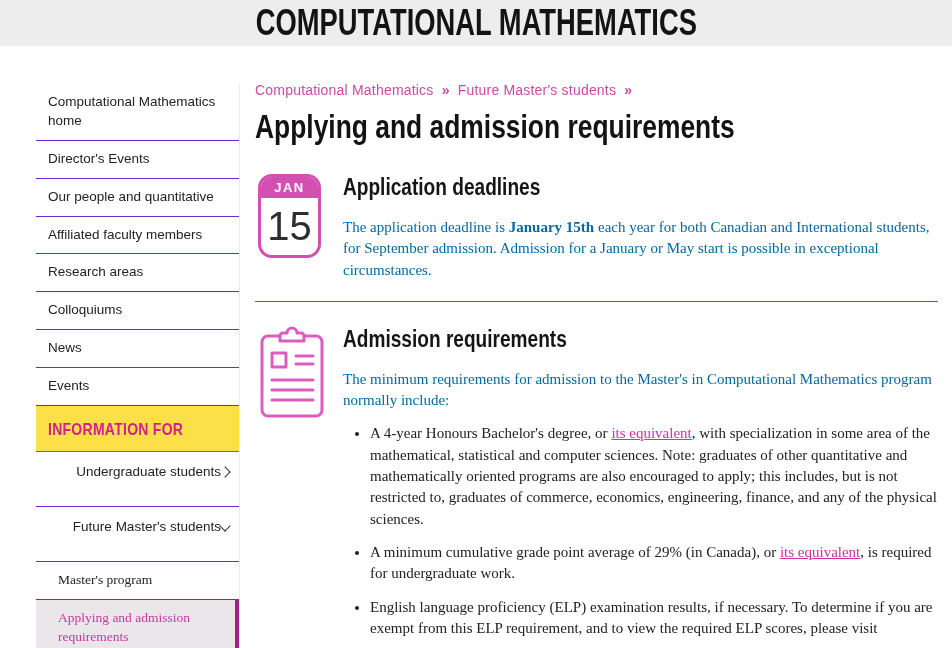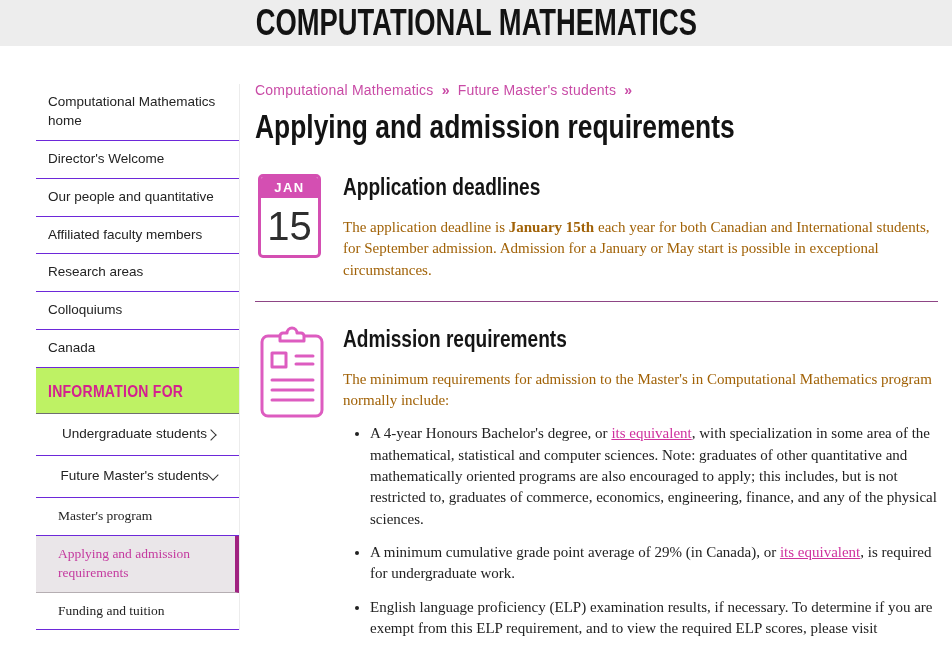--- a/index.html
+++ b/index.html
@@ -11,52 +11,52 @@
   .site-title { font-weight: 700; font-size: 36px; color: #131313; letter-spacing: 0px;
     transform: scaleX(0.76); transform-origin: center; white-space: nowrap; }
 
   
   .layout { display: flex; align-items: flex-start; }
 
   
   .sidebar { width: 204px; margin-left: 36px; margin-top: 38px; flex-shrink: 0;
     font-size: 13.5px; color: #232323; border-right: 1px solid #ececec; }
   .nav-item { padding: 9px 6px 9px 12px; border-bottom: 1px solid #6d28d9; line-height: 1.4; cursor: pointer; }
-  .info-block { background: #bef264; padding: 14px 10px 12px 12px; border-bottom: 1px solid #6f6f6f; overflow: hidden; }
+  .info-block { background: #fde047; padding: 14px 10px 12px 12px; border-bottom: 1px solid #6f6f6f; overflow: hidden; }
   .info-heading { color: #d4208f; font-weight: 700; font-size: 16.5px; letter-spacing: 0.3px;
     transform: scaleX(0.85); transform-origin: left center; white-space: nowrap; }
-  .info-item { display: flex; justify-content: center; align-items: center; padding: 11px 10px 11px 12px; }
+  .info-item { display: flex; justify-content: flex-end; align-items: center; padding: 11px 10px 24px 12px; }
   .chev { width: 8px; height: 8px; border-right: 1.6px solid #333; border-bottom: 1.6px solid #333; flex-shrink: 0; }
   .chev-right { transform: rotate(-45deg); }
   .chev-down  { transform: rotate(45deg); margin-top: -3px; }
   .sub-item { padding-left: 22px; font-family: Liberation Serif, serif; }
   .sub-item.active { background: #eae6e9; color: #c43a9f; border-right: 4px solid #a02280; border-bottom: 1px solid #b5aeb2; }
 
   
   .main { flex: 1; margin-left: 15px; margin-top: 36px; padding-right: 14px; }
   .breadcrumb { font-size: 14px; color: #c94ba6; letter-spacing: 0.2px; }
   .crumb { color: #c94ba6; text-decoration: none; cursor: pointer; }
   .crumb-sep { margin: 0 4px; font-weight: 700; }
   .page-title { font-size: 33px; font-weight: 700; color: #131313; margin: 10px 0 26px;
     transform: scaleX(0.8); transform-origin: left center; white-space: nowrap; }
 
   .content-section { display: flex; }
   .icon-col { width: 88px; flex-shrink: 0; padding-top: 2px; }
   .section-body { flex: 1; }
   .section-heading { font-size: 23px; font-weight: 700; color: #151515; margin: 2px 0 16px;
     transform: scaleX(0.83); transform-origin: left center; white-space: nowrap; }
   .body-text { font-family: "Liberation Serif", "DejaVu Serif", serif; font-size: 15px;
-    line-height: 1.42; color: #a16207; }
+    line-height: 1.42; color: #0369a1; }
   .body-text strong { font-weight: 700; }
   .inline-link { color: #cf319e; text-decoration: underline; cursor: pointer; }
 
   .section-divider { border: none; border-top: 1px solid #8e4585; margin: 20px 0 22px; }
 
   
-  .calendar { width: 63px; height: 84px; border: 3px solid #d44fb2; border-radius: 5px;
+  .calendar { width: 63px; height: 84px; border: 3px solid #d44fb2; border-radius: 14px;
     background: #fff; margin-left: 3px; overflow: hidden; }
   .cal-month { height: 21px; background: #d44fb2; color: #fff; font-weight: 700; font-size: 13px;
     display: flex; align-items: center; justify-content: center; letter-spacing: 1.5px; }
   .cal-day { height: 57px; display: flex; align-items: center; justify-content: center;
     font-size: 40px; color: #2e2e2e; }
 
   
   .req-list { margin: 12px 0 0; padding-left: 27px; }
   .req-list li { font-family: "Liberation Serif", "DejaVu Serif", serif; font-size: 15px;
     line-height: 1.42; color: #222; margin-bottom: 12px; }
@@ -65,26 +65,27 @@
 <body>
 
 <header class="site-header">
   <div class="site-title">COMPUTATIONAL MATHEMATICS</div>
 </header>
 
 <div class="layout">
 
   <nav class="sidebar">
     <div class="nav-item"><span>Computational Mathematics home</span></div>
-    <div class="nav-item"><span>Director's Welcome</span></div>
+    <div class="nav-item"><span>Director's Events</span></div>
     <div class="nav-item"><span>Our people and quantitative</span></div>
     <div class="nav-item"><span>Affiliated faculty members</span></div>
     <div class="nav-item"><span>Research areas</span></div>
     <div class="nav-item"><span>Colloquiums</span></div>
-    <div class="nav-item"><span>Canada</span></div>
+    <div class="nav-item"><span>News</span></div>
+    <div class="nav-item"><span>Events</span></div>
 
     <div class="info-block">
       <div class="info-heading">INFORMATION FOR</div>
     </div>
 
     <div class="nav-item info-item">
       <span>Undergraduate students</span>
       <span class="chev chev-right"></span>
     </div>
     <div class="nav-item info-item">

